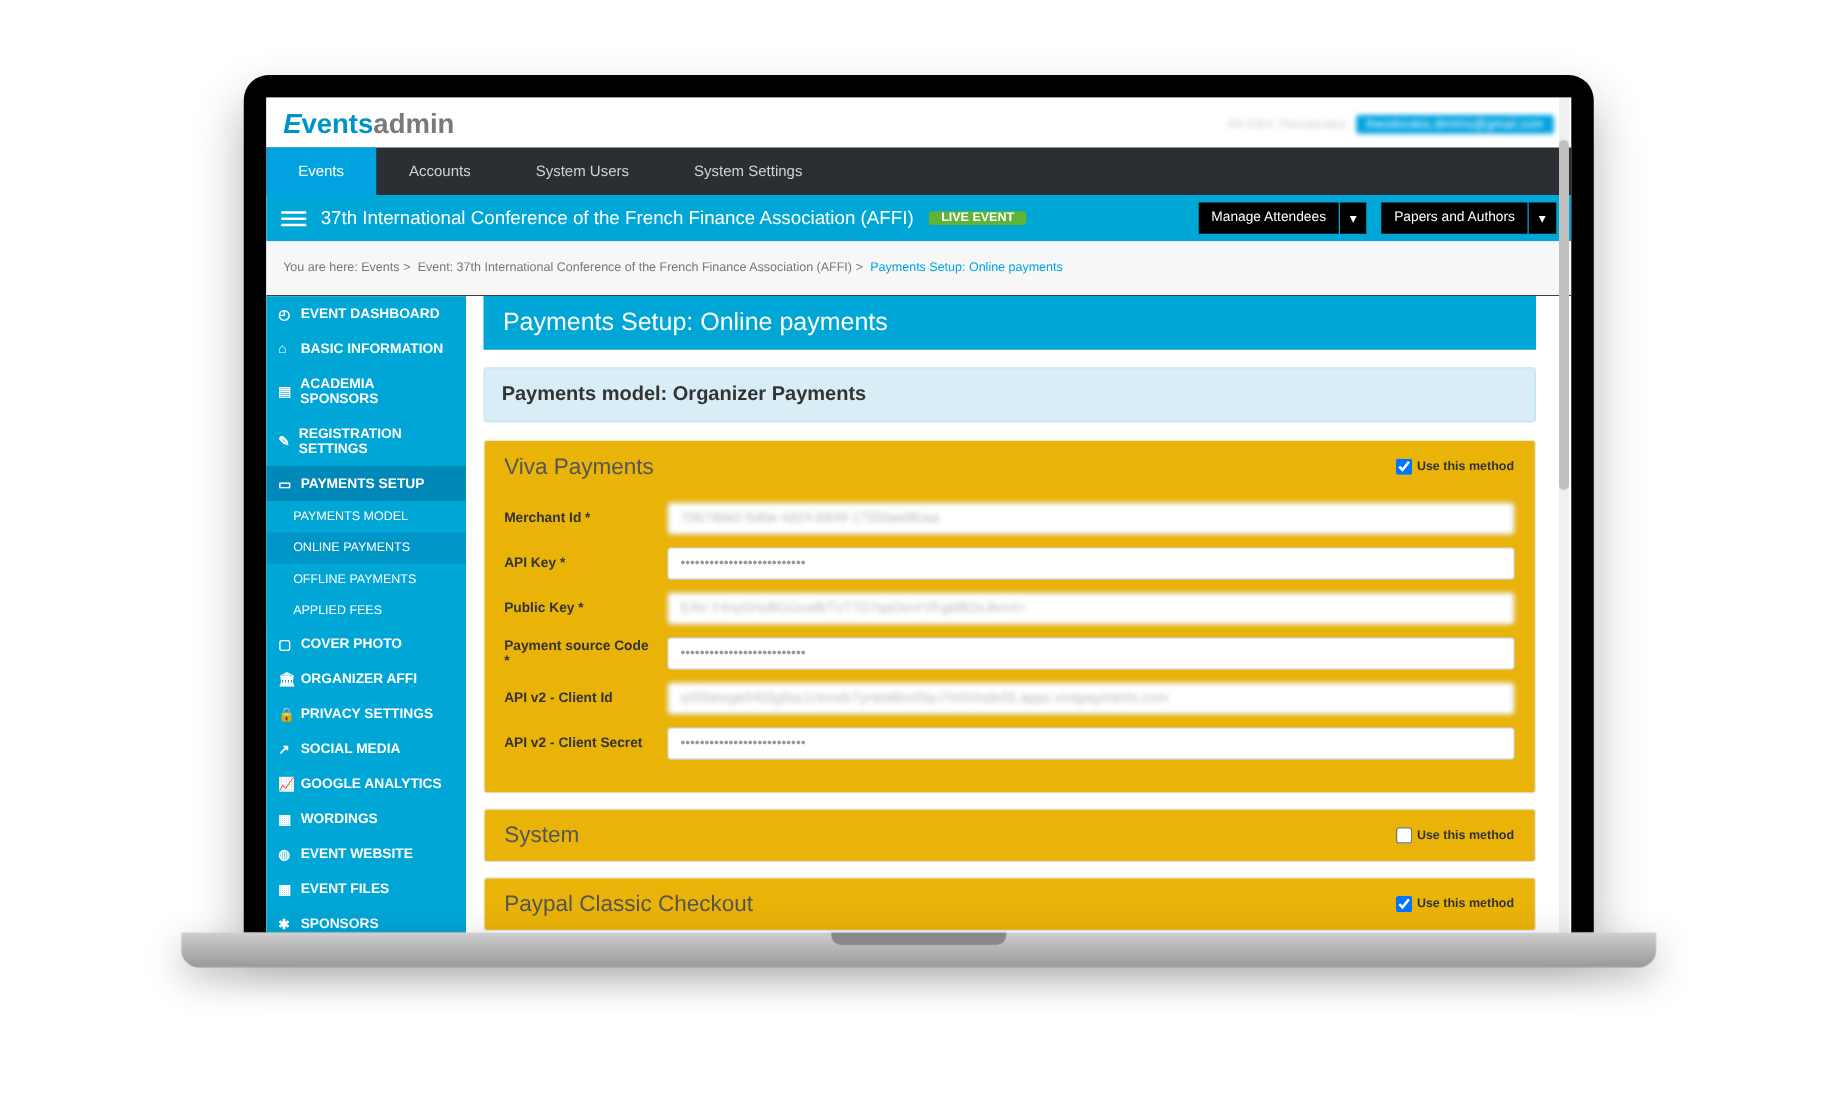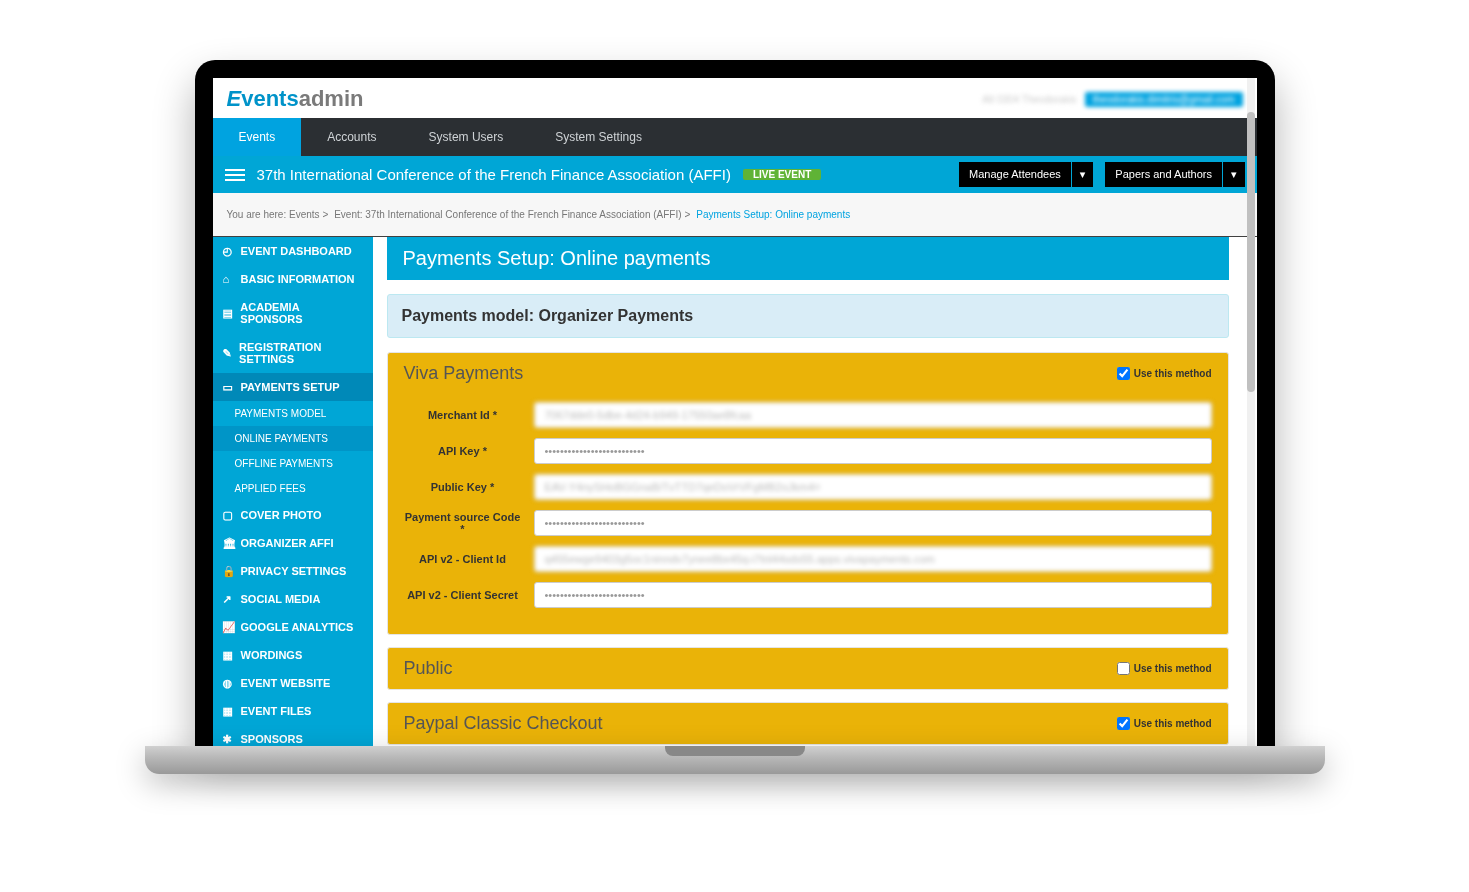--- a/index.html
+++ b/index.html
@@ -58,21 +58,21 @@
 .info-banner { background: #d9edf7; border: 1px solid #bce8f1; color: #333; font-size: 16px; font-weight: bold; padding: 12px 14px; border-radius: 3px; margin-bottom: 14px; }
 
 .panel { border: 1px solid #e5e5e5; border-radius: 3px; margin-bottom: 12px; background: #eab308; }
 .panel-header { display: flex; justify-content: space-between; align-items: center; padding: 10px 16px; }
 .panel-title { font-size: 18px; color: #555; font-weight: 300; }
 .use-method { font-size: 10px; color: #333; font-weight: bold; display: flex; align-items: center; gap: 4px; margin-left: 36px; }
 .use-method input { accent-color: #0075ff; }
 .panel-body { padding: 8px 16px 16px 16px; }
 
 .form-row { display: flex; align-items: center; margin-bottom: 10px; }
-.form-label { width: 130px; text-align: center; font-size: 11px; color: #333; font-weight: bold; padding-right: 12px; }
+.form-label { width: 130px; text-align: left; font-size: 11px; color: #333; font-weight: bold; padding-right: 12px; }
 .form-input { flex: 1; border: 1px solid #ccc; border-radius: 3px; padding: 6px 10px; font-size: 11px; color: #999; background: #fff; }
 .form-input.blurred { filter: blur(2px); color: #bbb; }
 
 .scrollbar { position: absolute; right: 2px; top: 0; width: 8px; height: 100%; background: #f0f0f0; }
 .scrollbar-thumb { position: absolute; right: 0; top: 34px; width: 8px; height: 280px; background: #c0c0c0; border-radius: 4px; }
 </style>
 </head>
 <body>
 
 <div class="laptop-frame">
@@ -221,21 +221,21 @@
                     <input class="form-input blurred" value="q455ewge9403g5oc1ninndv7ynee8bx45q-i7tnl44sds55.apps.vivapayments.com" style="">
                   </div>
                   <div class="form-row">
                     <div class="form-label">API v2 - Client Secret</div>
                     <input class="form-input" value="••••••••••••••••••••••••••" style="">
                   </div>
                 </div>
               </div>
               <div class="panel">
                 <div class="panel-header">
-                  <div class="panel-title">Public</div>
+                  <div class="panel-title">System</div>
                   <label class="use-method">
                     <input type="checkbox" style="">
                     <span>Use this method</span>
                   </label>
                 </div>
               </div>
               <div class="panel">
                 <div class="panel-header">
                   <div class="panel-title">Paypal Classic Checkout</div>
                   <label class="use-method">

